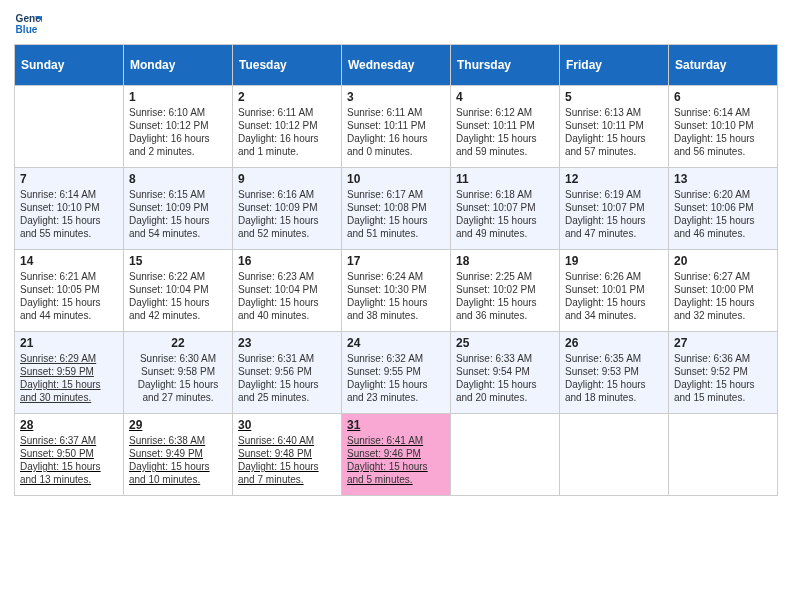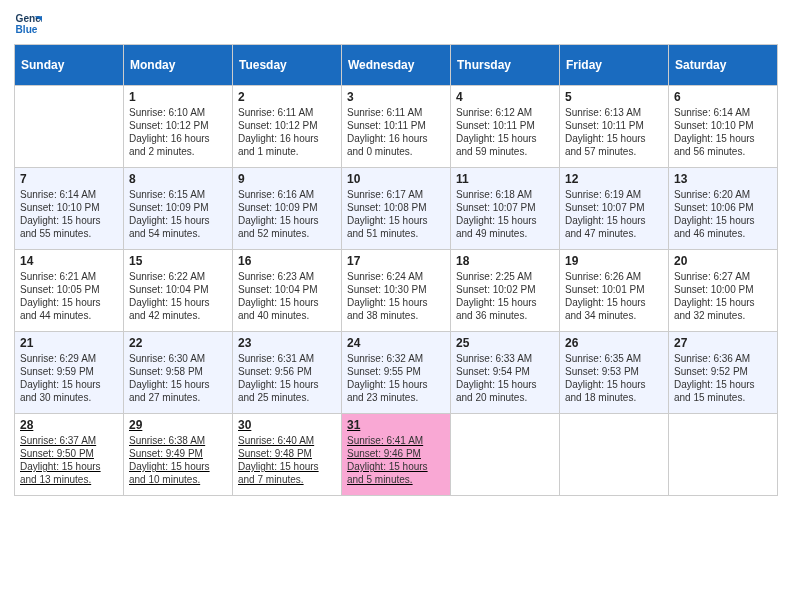--- a/index.html
+++ b/index.html
@@ -268,26 +268,26 @@
             <span class="day-num">20</span>
             <div class="day-info" style="white-space: pre-line;">Sunrise: 6:27 AM
 Sunset: 10:00 PM
 Daylight: 15 hours
 and 32 minutes.</div>
           </td>
         </tr>
         <tr style="background-color: rgb(240, 244, 255);">
           <td style="background-color: rgb(240, 244, 255);">
             <span class="day-num">21</span>
-            <div class="day-info" style="white-space: pre-line;">Sunrise: 6:29 AM
+            <div class="day-info" style="white-space: pre-line; text-decoration: underline;">Sunrise: 6:29 AM
 Sunset: 9:59 PM
 Daylight: 15 hours
 and 30 minutes.</div>
           </td>
-          <td style="background-color: rgb(240, 244, 255);">
+          <td style="background-color: rgb(240, 244, 255); text-align: center;">
             <span class="day-num">22</span>
             <div class="day-info" style="white-space: pre-line;">Sunrise: 6:30 AM
 Sunset: 9:58 PM
 Daylight: 15 hours
 and 27 minutes.</div>
           </td>
           <td style="background-color: rgb(240, 244, 255);">
             <span class="day-num">23</span>
             <div class="day-info" style="white-space: pre-line;">Sunrise: 6:31 AM
 Sunset: 9:56 PM

